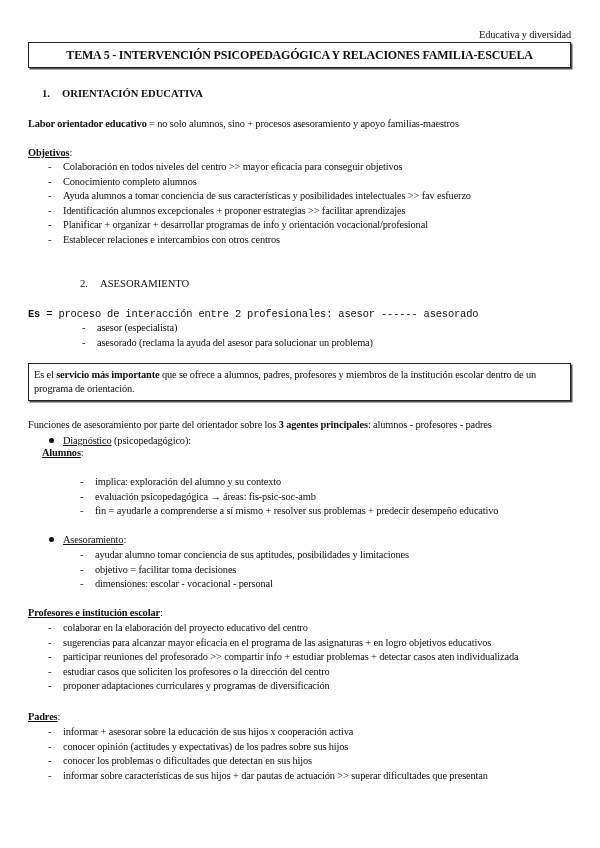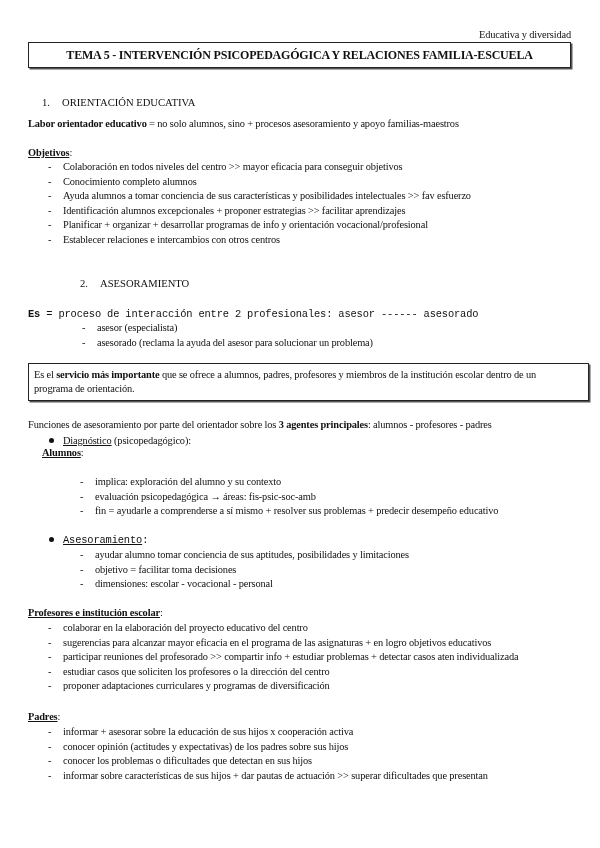--- a/index.html
+++ b/index.html
@@ -80,37 +80,37 @@
       height: 5px;
       border-radius: 50%;
       background: #111;
     }
     .callout-box {
       position: absolute;
       left: 28px;
       top: 363px;
       width: 531px;
       height: 29px;
-      padding: 4px 23px 3px 5px;
+      padding: 4px 5px 3px 5px;
       border: 1.2px solid #222;
       box-shadow: 1.5px 1.5px 0 #555;
       line-height: 14px;
       white-space: normal;
     }
   </style>
 </head>
 <body>
 
 <div class="running-header">Educativa y diversidad</div>
 
 <div class="title-box">
   <span>TEMA 5 - INTERVENCIÓN PSICOPEDAGÓGICA Y RELACIONES FAMILIA-ESCUELA</span>
 </div>
 
-<div class="section-heading" style="top:96px;">
+<div class="section-heading" style="top:87px;font-weight:bold;">
   <span class="num">1.</span><span>ORIENTACIÓN EDUCATIVA</span>
 </div>
 
 <div class="abs" style="left:28px; top:117px;">
   <b>Labor orientador educativo</b><span> = no solo alumnos, sino + procesos asesoramiento y apoyo familias-maestros</span>
 </div>
 
 <div class="abs" style="left:28px; top:146px;">
   <b><u>Objetivos</u></b><span>:</span>
 </div>
@@ -150,21 +150,21 @@
 <div class="bullet-item" style="left:63px; top:434px;font-family:Liberation Serif, serif;">
   <span class="dot"></span>
   <u>Diagnóstico</u><span> (psicopedagógico):</span>
 </div>
 <ul class="dash-list" style="left:95px; top:475px;">
   <li><span class="dash">-</span><span>implica: exploración del alumno y su contexto</span></li>
   <li><span class="dash">-</span><span>evaluación psicopedagógica → áreas: fis-psic-soc-amb</span></li>
   <li><span class="dash">-</span><span>fin = ayudarle a comprenderse a sí mismo + resolver sus problemas + predecir desempeño educativo</span></li>
 </ul>
 
-<div class="bullet-item" style="left:63px; top:533px;font-family:Liberation Mono, monospace;">
+<div class="bullet-item" style="left:63px; top:533px;">
   <span class="dot"></span>
   <u>Asesoramiento</u><span>:</span>
 </div>
 <ul class="dash-list" style="left:95px; top:548px;">
   <li><span class="dash">-</span><span>ayudar alumno tomar conciencia de sus aptitudes, posibilidades y limitaciones</span></li>
   <li><span class="dash">-</span><span>objetivo = facilitar toma decisiones</span></li>
   <li><span class="dash">-</span><span>dimensiones: escolar - vocacional - personal</span></li>
 </ul>
 
 <div class="abs" style="left:28px; top:606px;">

